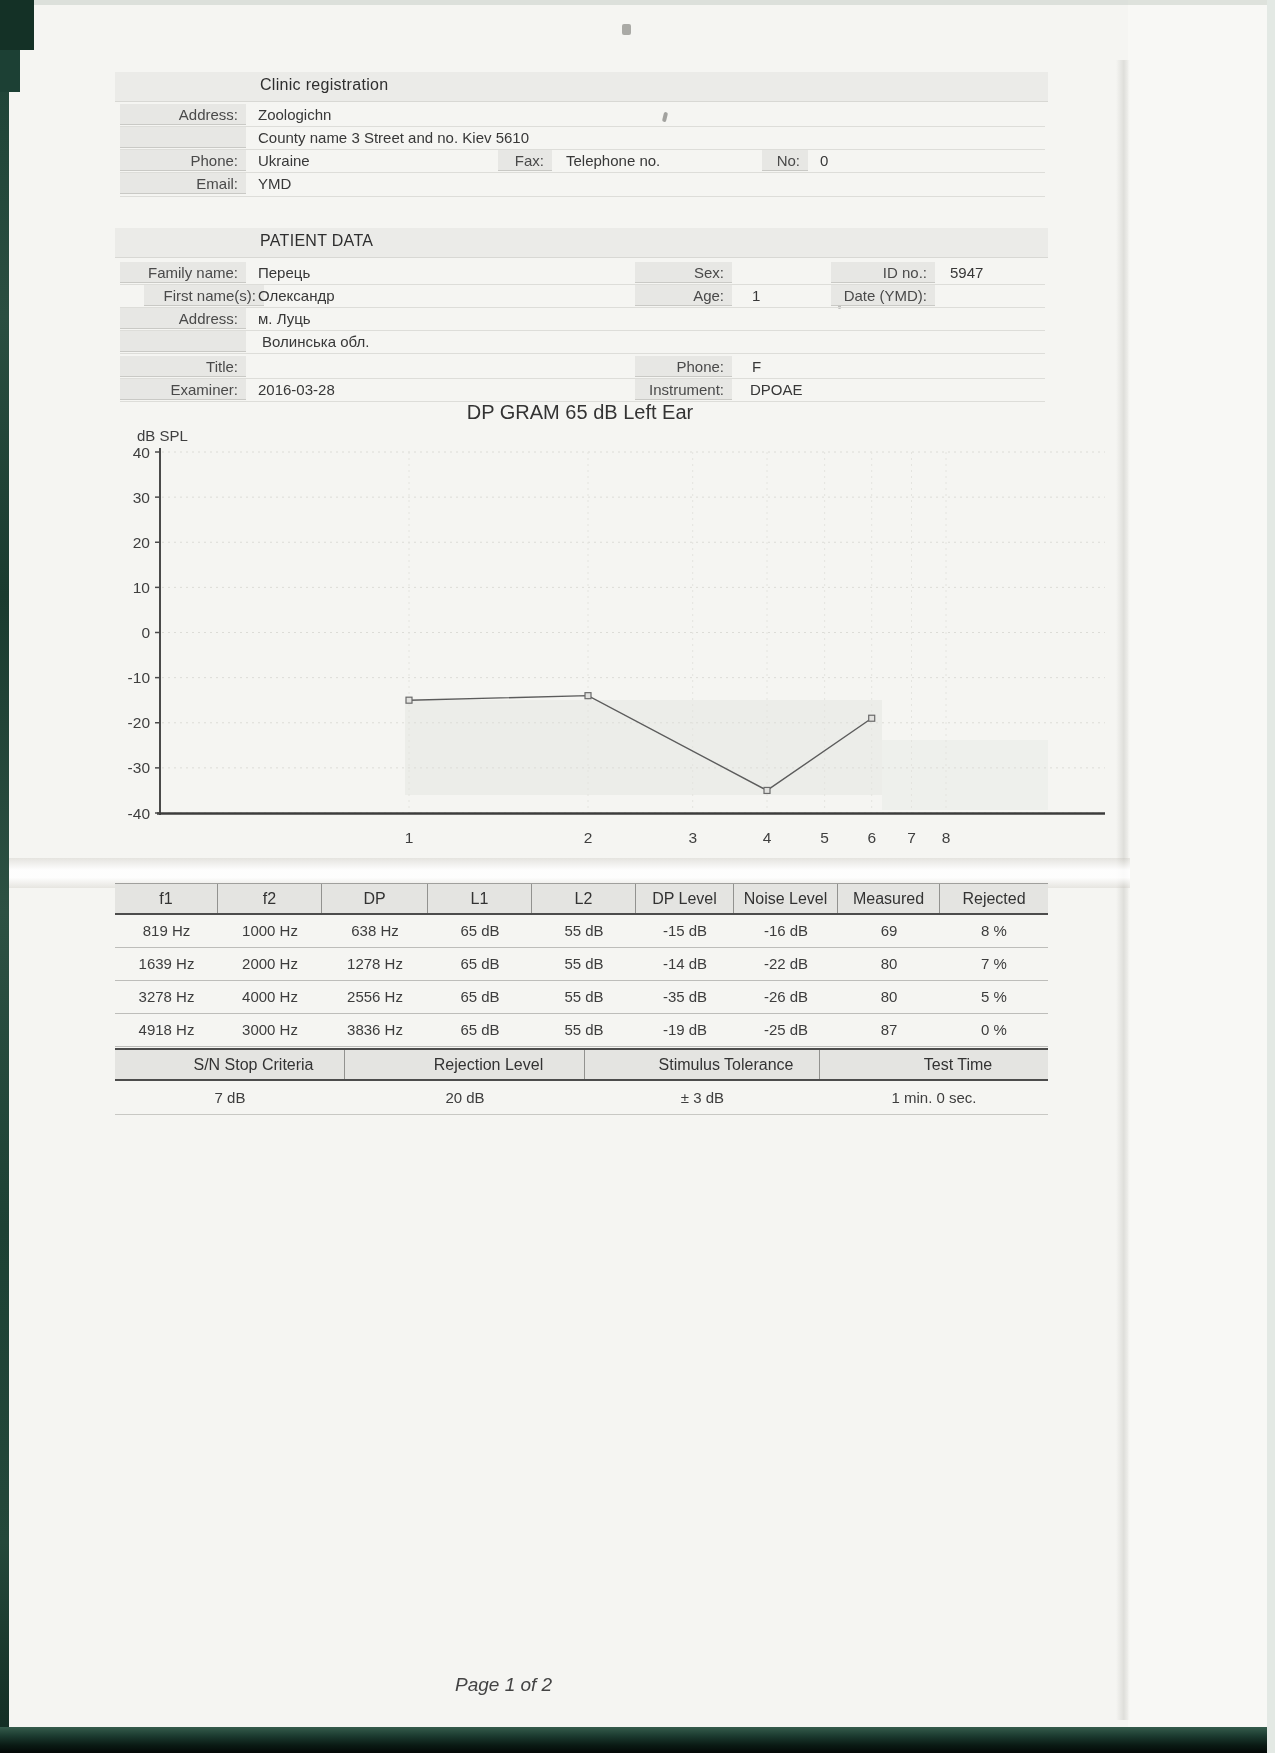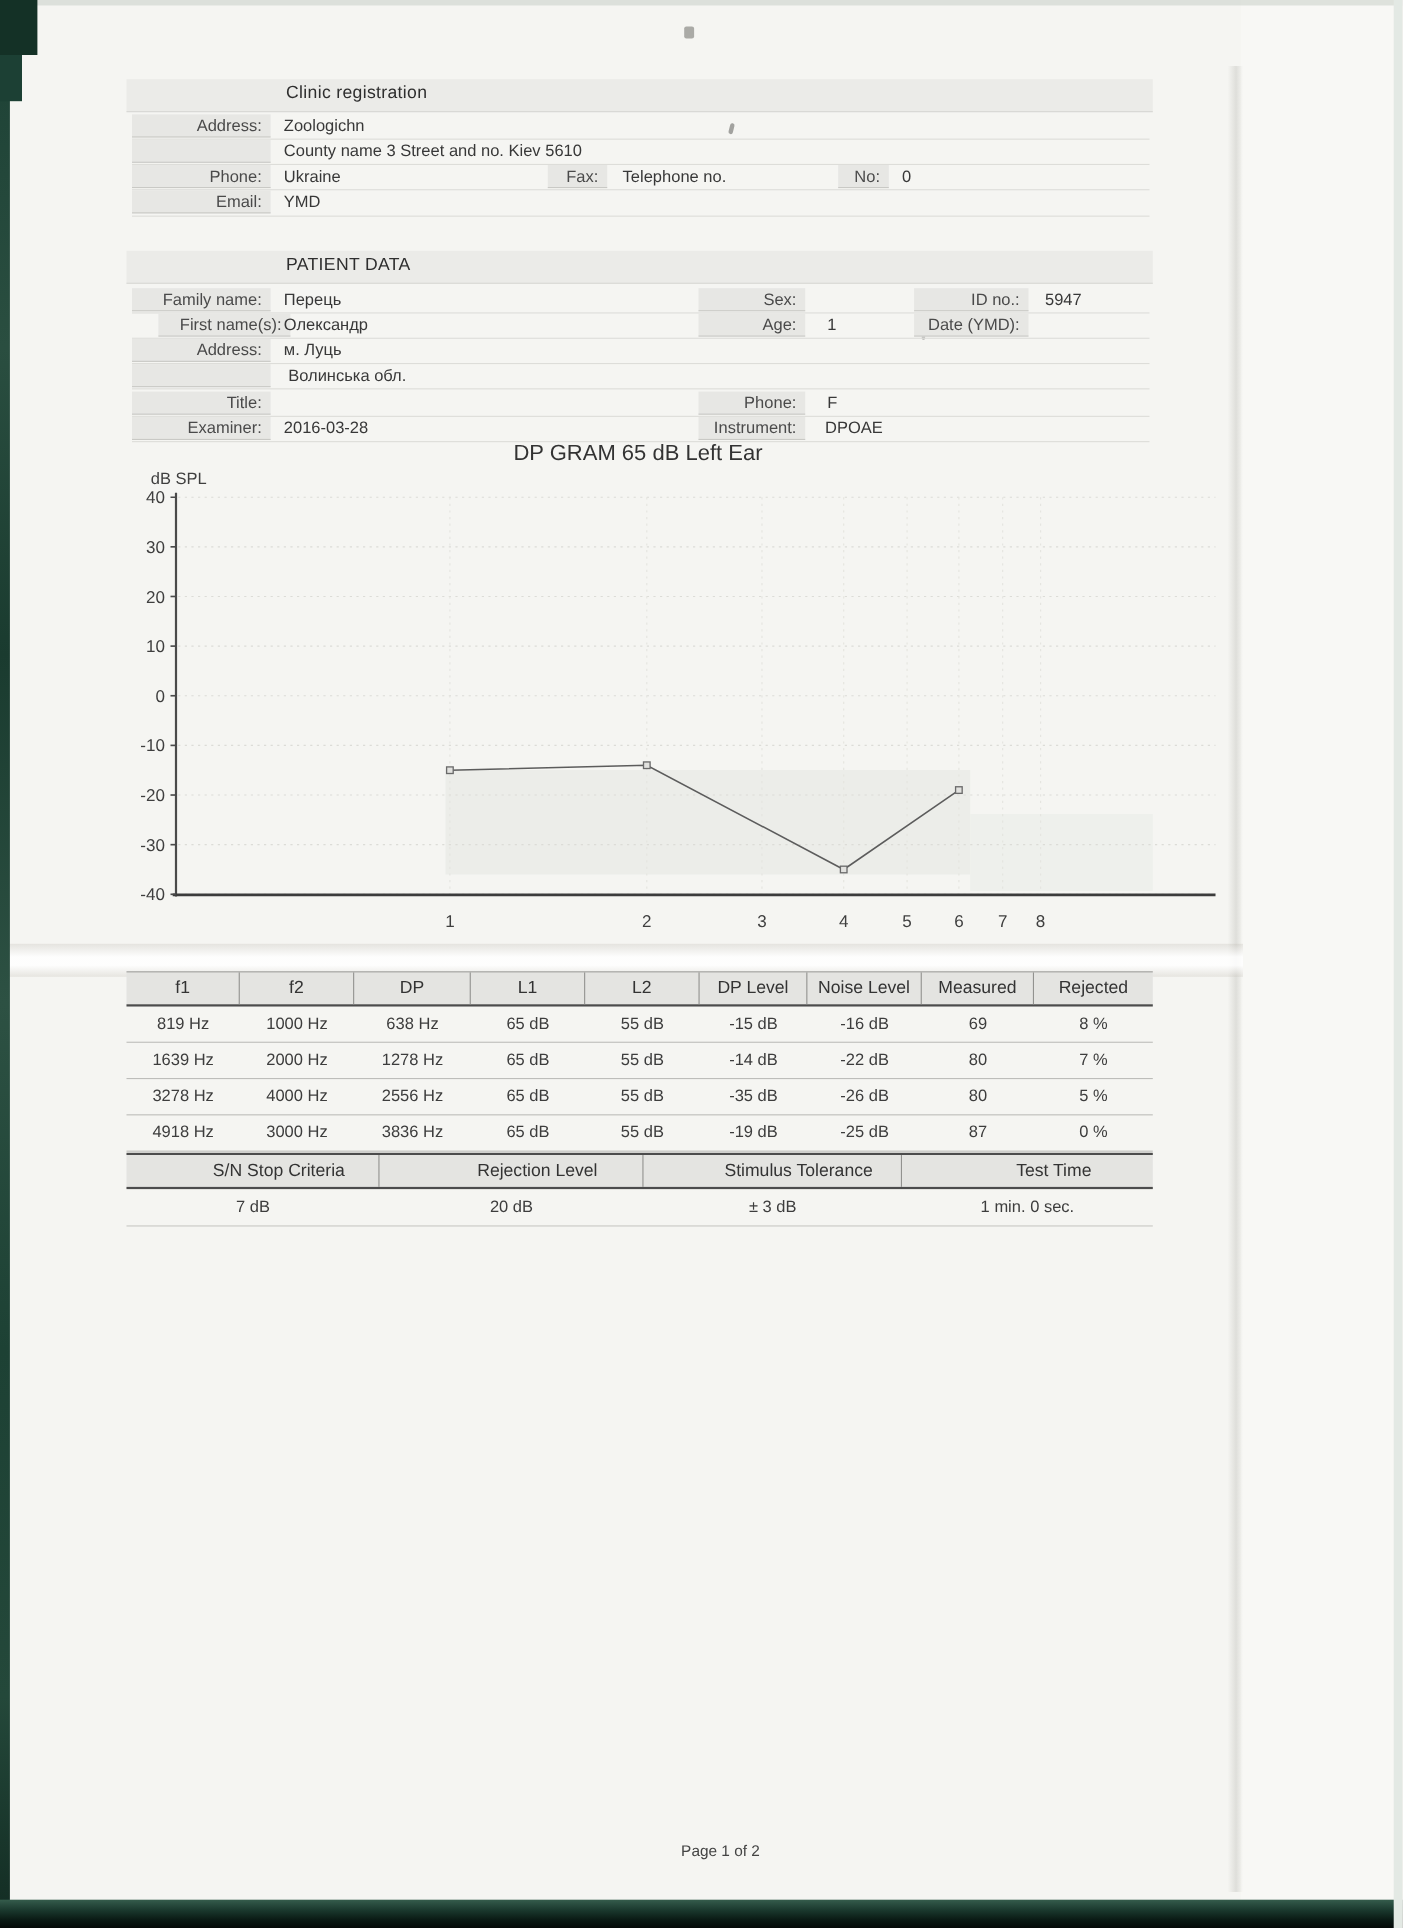--- a/index.html
+++ b/index.html
@@ -35,22 +35,22 @@
   #criteria-header{position:absolute;left:115px;top:1048px;width:933px;display:grid;
     grid-template-columns:230px 240px 235px 228px;background:#e4e4e1;
     border-top:2px solid #4c4c4c;border-bottom:2px solid #4c4c4c;font-size:16px;color:#333;}
   #criteria-header .ccell{text-align:center;line-height:29px;height:29px;border-right:1px solid #92928f;padding-left:48px;}
   #criteria-header .ccell:last-child{border-right:none;}
   #criteria-values{position:absolute;left:115px;top:1081px;width:933px;display:grid;
     grid-template-columns:230px 240px 235px 228px;font-size:15px;color:#3d3d3d;
     border-bottom:1px solid #c8c8c4;}
   #criteria-values .ccell{text-align:center;line-height:33px;height:33px;}
   
-  #page-footer{position:absolute;left:455px;top:1674px;width:400px;text-align:center;
-               font-size:14px;color:#444;}
+  #page-footer{position:absolute;left:455px;top:1674px;width:400px;text-align:left;
+               font-size:19px;color:#444;font-style:italic;}
   
   .right-scan{position:absolute;left:1128px;top:0;width:147px;height:1753px;background:#f8f8f5;}
   .page-curl{position:absolute;left:1116px;top:60px;width:14px;height:1660px;
     background:linear-gradient(90deg,rgba(120,120,110,0) 0%,rgba(120,120,110,.18) 55%,rgba(120,120,110,0) 100%);}
   .left-strip{position:absolute;left:0;top:0;width:9px;height:1753px;
     background:linear-gradient(180deg,#1c4034 0%,#2a4e40 18%,#1a3b2f 34%,#2d5143 52%,#1d4134 70%,#24483a 88%,#122b22 100%);}
   .corner-block{position:absolute;left:0;top:0;width:34px;height:50px;background:#143126;}
   .corner-block2{position:absolute;left:0;top:50px;width:20px;height:42px;background:#1c4034;}
   .bottom-band{position:absolute;left:0;top:1727px;width:1275px;height:26px;
     background:linear-gradient(180deg,#355c4c 0%,#1b3a2f 35%,#0a1a14 70%,#030806 100%);}

